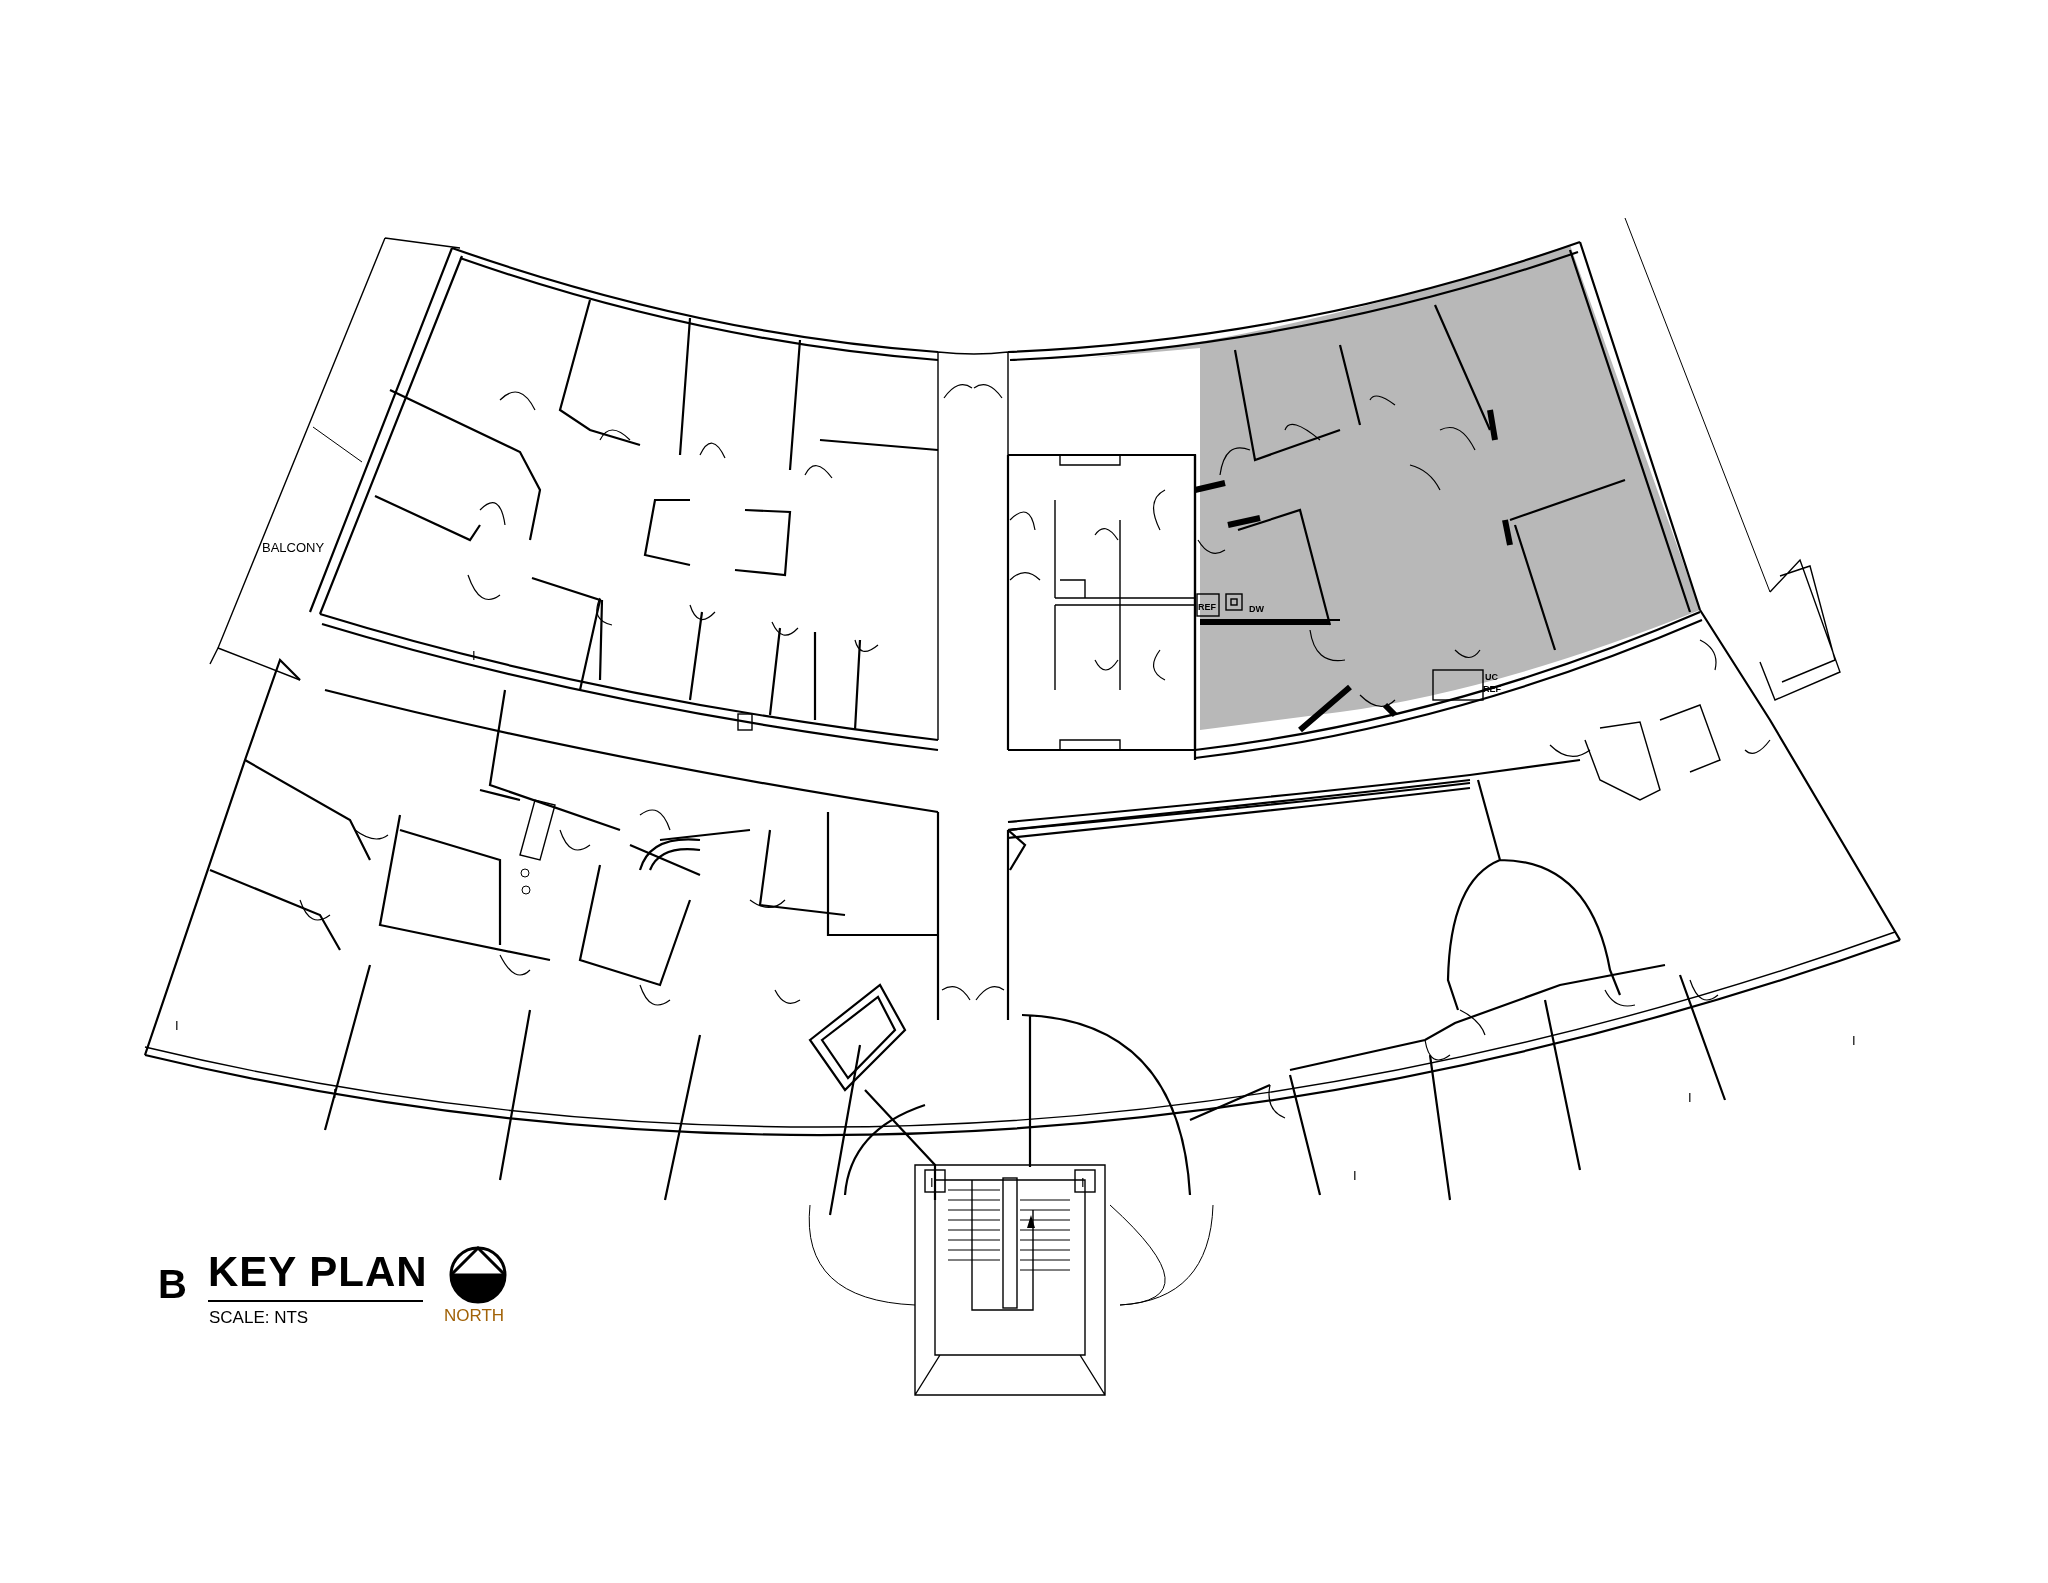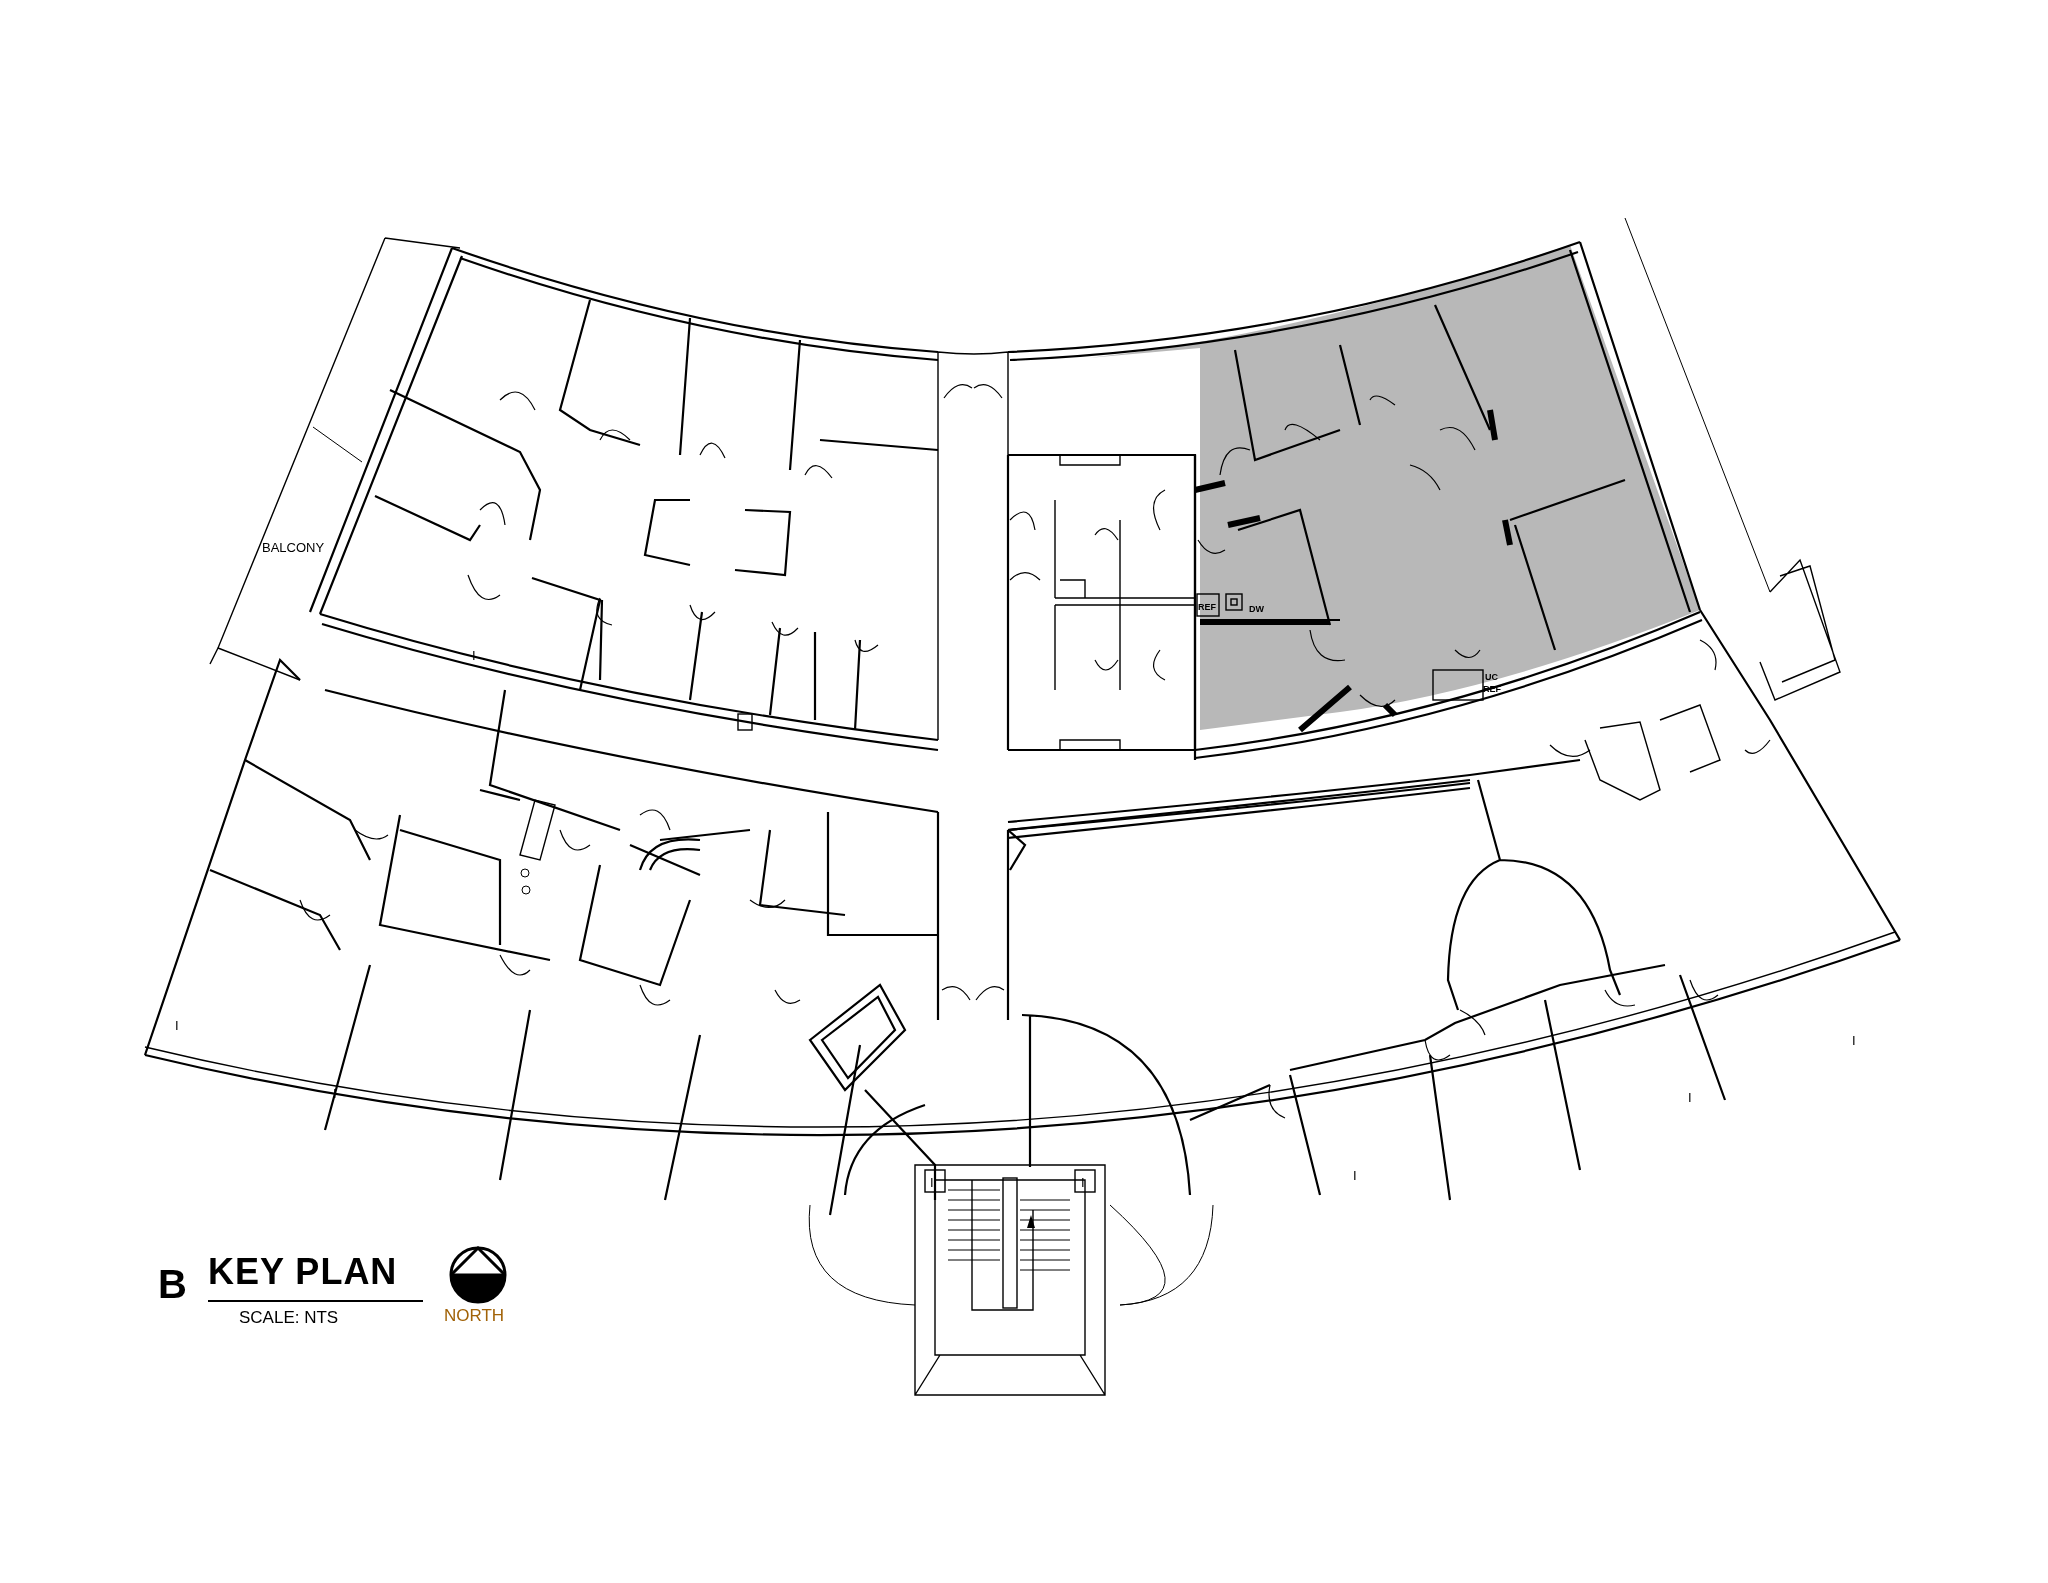--- a/index.html
+++ b/index.html
@@ -12,24 +12,24 @@
   .thick { fill: none; stroke: #000; stroke-width: 6; }
   .door { fill: none; stroke: #000; stroke-width: 1.2; }
   .suite { stroke: none; }
   .room-label { font-family: "Liberation Sans", sans-serif; font-size: 13px; fill: #000; }
   .tiny-label { font-family: "Liberation Sans", sans-serif; font-size: 9px; font-weight: bold; fill: #000; }
 
   .title-block { position: absolute; left: 158px; top: 1248px; width: 360px; height: 80px; }
   .sheet-letter { position: absolute; left: 0; top: 16px; font-family: "Liberation Sans", sans-serif;
                   font-weight: bold; font-size: 40px; line-height: 40px; color: #000; }
   .plan-title { position: absolute; left: 50px; top: 2px; font-family: "Liberation Sans", sans-serif;
-                font-weight: bold; font-size: 36px; line-height: 44px; color: #000; letter-spacing: 1px; }
+                font-weight: bold; font-size: 42px; line-height: 44px; color: #000; letter-spacing: 1px; }
   .title-rule { position: absolute; left: 50px; top: 52px; width: 215px; height: 0; border-top: 2px solid #000; }
   .scale-text { position: absolute; left: 51px; top: 60px; font-family: "Liberation Sans", sans-serif;
-                font-size: 17px; color: #000; margin-left: 30px; }
+                font-size: 17px; color: #000; }
   .north-arrow { position: absolute; left: 448px; top: 1245px; width: 60px; height: 60px; }
   .north-text { position: absolute; left: 444px; top: 1306px; font-family: "Liberation Sans", sans-serif;
                 font-size: 17px; color: #a16207; }
 </style>
 </head>
 <body>
 
 <svg id="plan" viewBox="0 0 2048 1583" xmlns="http://www.w3.org/2000/svg">
 
   <path class="suite" fill="#b8b8b8" d="M1088,358 L1088,358 Q1300,335 1570,245 L1700,610 Q1500,690 1340,712 L1200,730 L1200,348 Z"></path>

